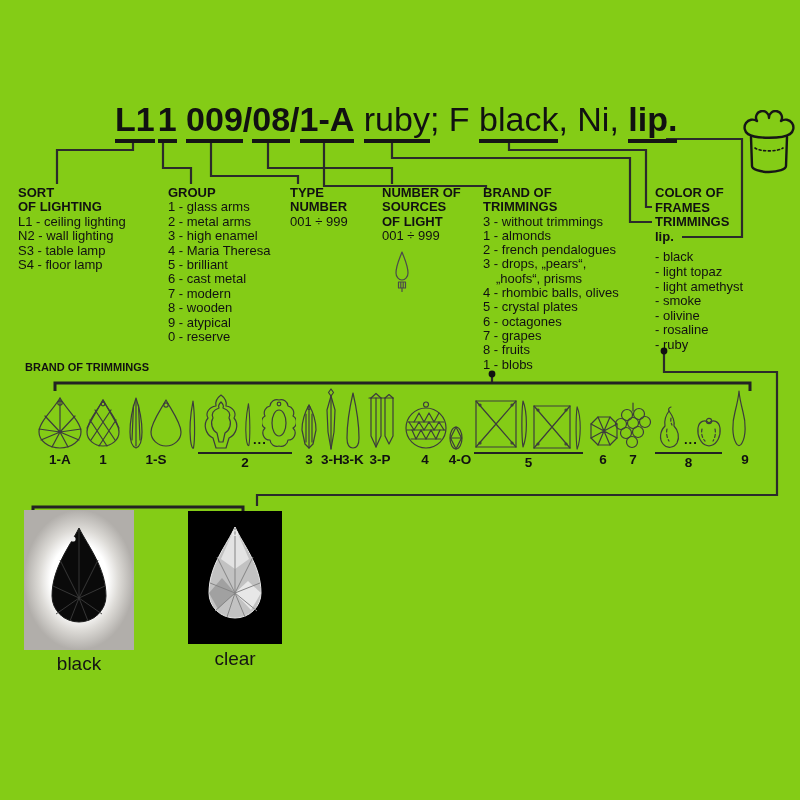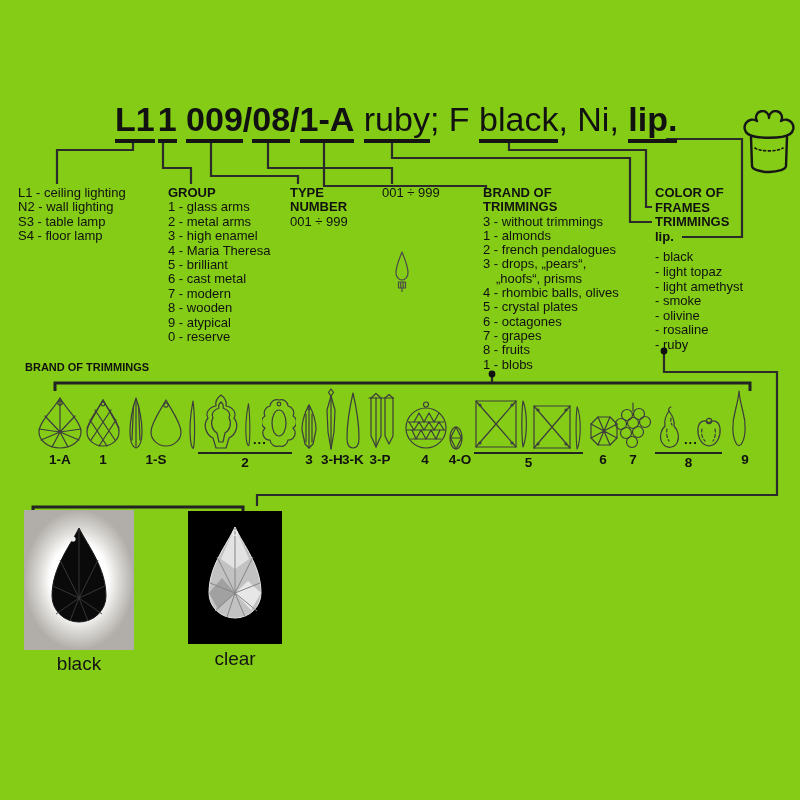--- a/index.html
+++ b/index.html
@@ -62,20 +62,24 @@
   <svg class="sh" style="left:742px;top:110px;stroke:#161616;stroke-width:2.4" width="54" height="70" viewBox="0 0 54 70">
     <path d="M6,24 A6.5,6.5 0 1 1 15,11 A6.5,6.5 0 1 1 27,8 A6.5,6.5 0 1 1 39,11 A6.5,6.5 0 1 1 48,24"></path>
     <path d="M6,24 C13,29 41,29 48,24"></path>
     <path d="M9,27 L10,56 A17,6 0 0 0 44,56 L45,27"></path>
     <path d="M13,38 A15,4.5 0 0 0 41,38" stroke-width="1.6" stroke-dasharray="2,2.6"></path>
   </svg>
 
   <div class="title"><span class="b u gsep">L1</span><span class="b u">1</span><span class="b"> </span><span class="b u">009</span><span class="b">/</span><span class="b u">08</span><span class="b">/</span><span class="b u">1-A</span><span> </span><span class="u">ruby</span><span>; F </span><span class="u">black</span><span>, Ni, </span><span class="b u">lip.</span></div>
 
   <div class="col" style="left:18px;top:186px">
+    <div class="hd">
+      <div>SORT</div>
+      <div>OF LIGHTING</div>
+    </div>
     <div>L1 - ceiling lighting</div>
     <div>N2 - wall lighting</div>
     <div>S3 - table lamp</div>
     <div>S4 - floor lamp</div>
   </div>
 
   <div class="col" style="left:168px;top:186px">
     <div class="hd">GROUP</div>
     <div>1 - glass arms</div>
     <div>2 - metal arms</div>
@@ -91,20 +95,25 @@
 
   <div class="col" style="left:290px;top:186px">
     <div class="hd">
       <div>TYPE</div>
       <div>NUMBER</div>
     </div>
     <div>001 ÷ 999</div>
   </div>
 
   <div class="col" style="left:382px;top:186px">
+    <div class="hd">
+      <div>NUMBER OF</div>
+      <div>SOURCES</div>
+      <div>OF LIGHT</div>
+    </div>
     <div>001 ÷ 999</div>
   </div>
   <svg class="sh" style="left:392px;top:251px;stroke:#4a4a4a" width="20" height="42" viewBox="0 0 20 42">
     <path d="M10,1 C7,9 4,15 4,22 a6,7 0 0 0 12,0 C16,15 13,9 10,1 Z"></path>
     <path d="M6.5,31 H13.5 M6.5,31 V37 M13.5,31 V37 M6.5,37 H13.5 M8.8,31 V37 M11.2,31 V37"></path>
     <path d="M10,37 V40.5"></path>
   </svg>
 
   <div class="col" style="left:483px;top:186px;line-height:14.3px">
     <div class="hd">

